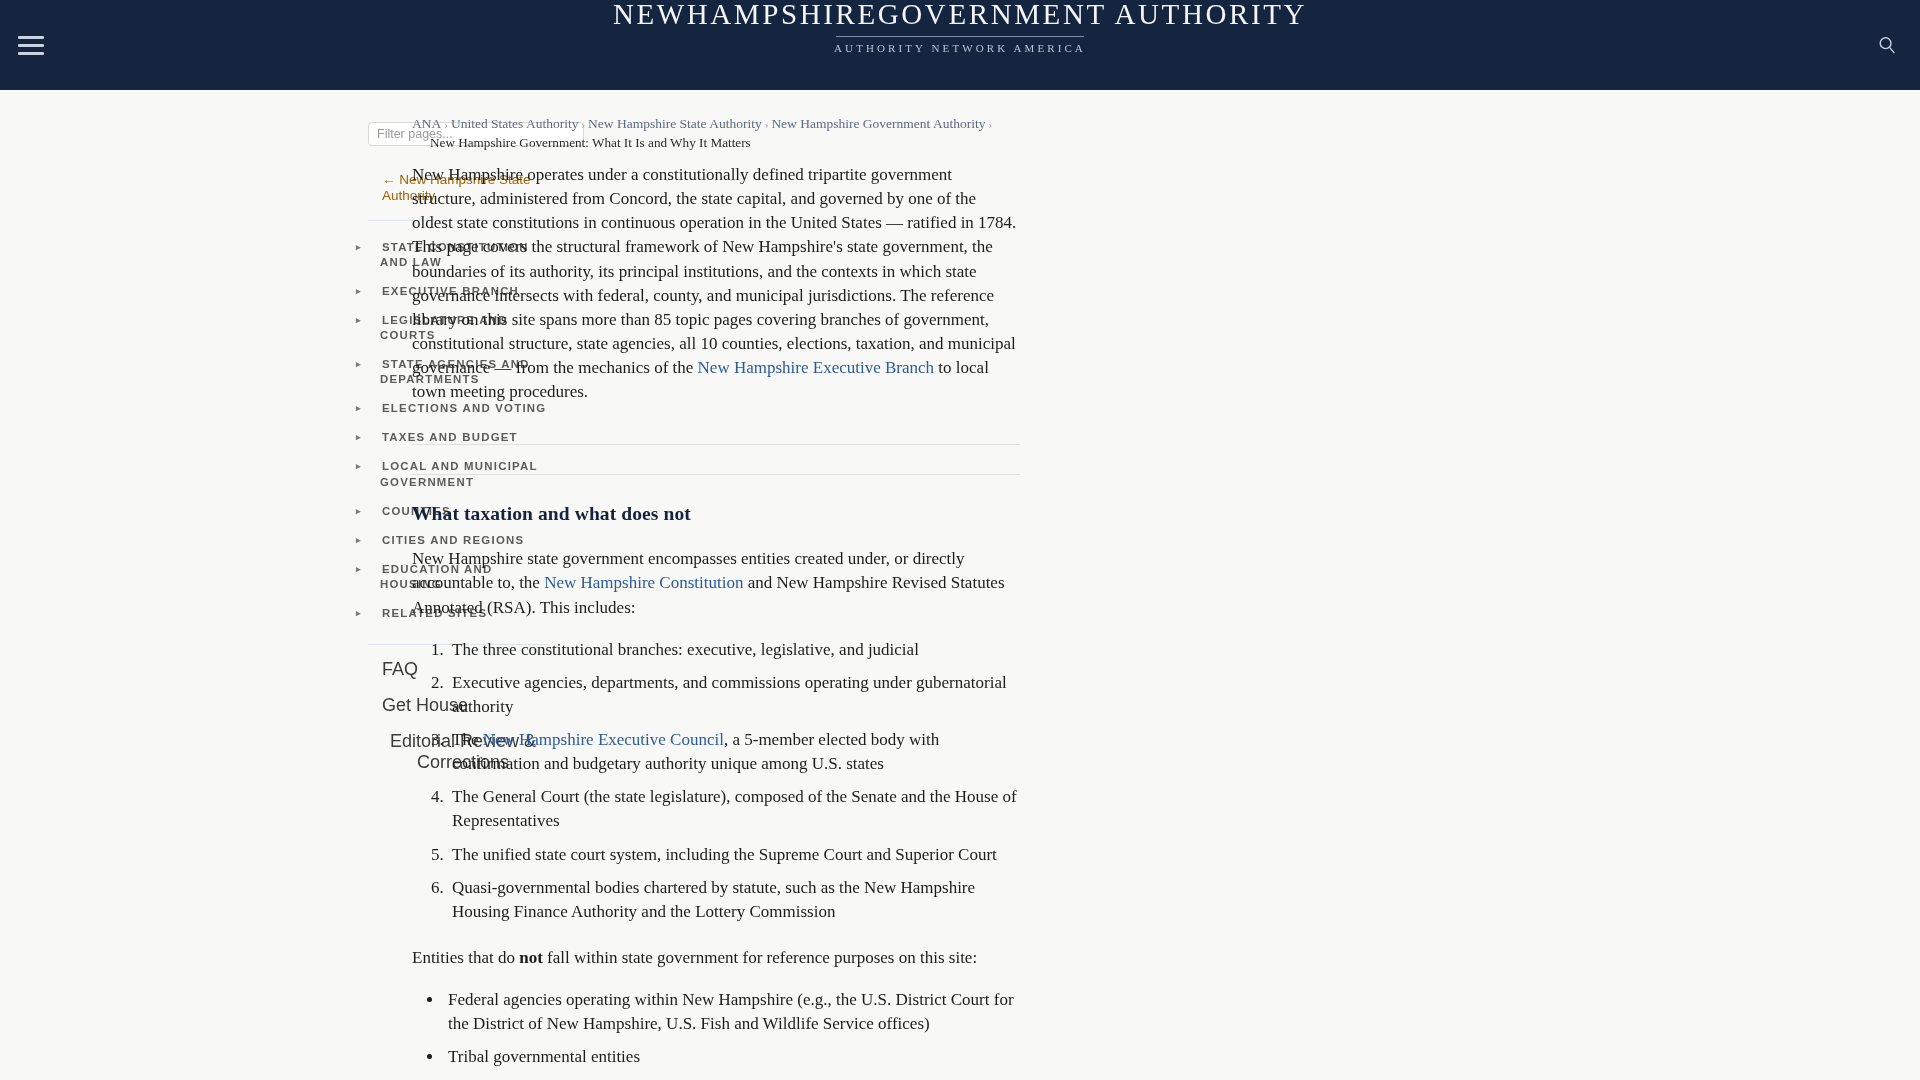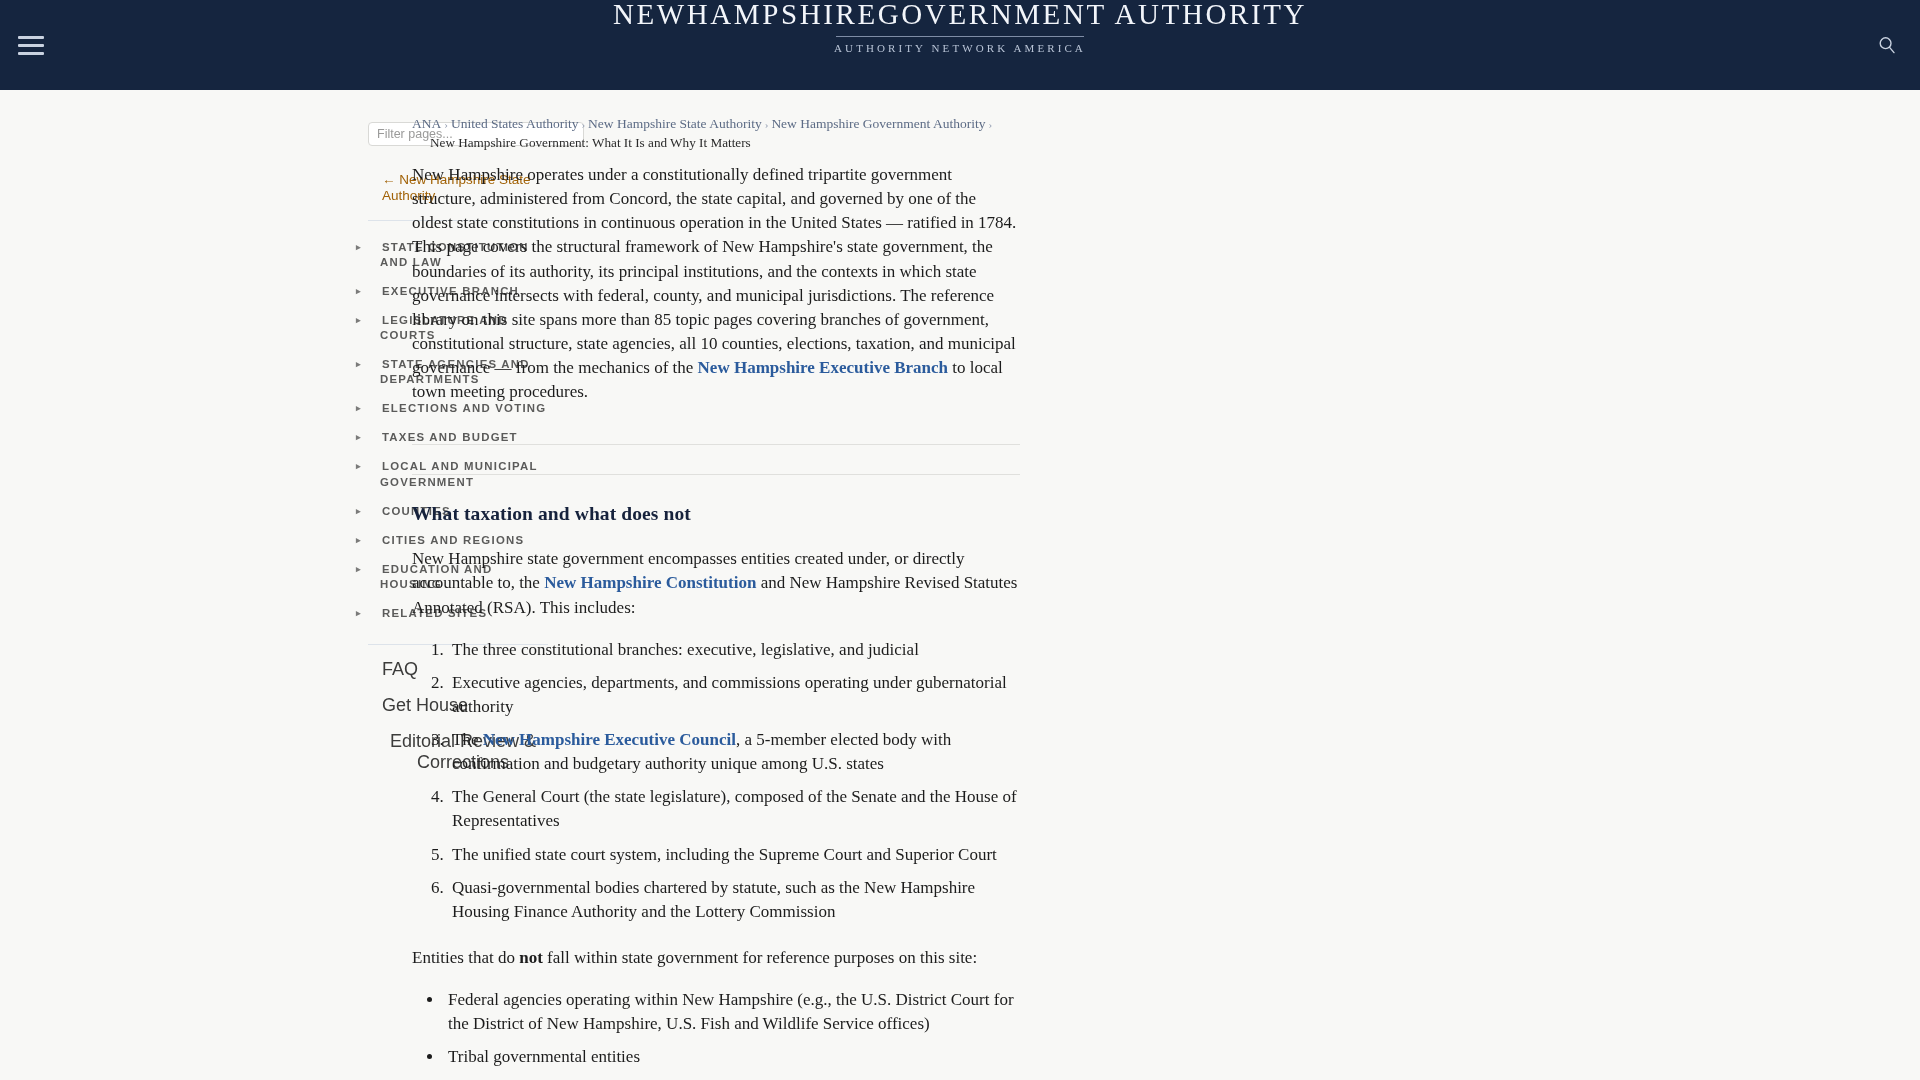--- a/index.html
+++ b/index.html
@@ -188,21 +188,21 @@
     margin-left: 18px;
   }
 
   .lede {
     font-size: 17px;
     line-height: 1.42;
     color: #1c1c1c;
     margin: 12px 0 0 0;
     text-align: left;
   }
-  a.inline { color: #2b5b9c; text-decoration: none; cursor: pointer; font-weight: bold; }
+  a.inline { color: #2b5b9c; text-decoration: none; cursor: pointer; }
 
   .rule-a { height:1px; background:#e0e0dd; margin: 40px 0 0 0; }
   .rule-b { height:1px; background:#e0e0dd; margin: 29px 0 0 0; }
 
   h2.section-title {
     font-size: 19.5px;
     color: #16223c;
     font-weight: bold;
     margin: 28px 0 0 0;
     letter-spacing: .1px;

